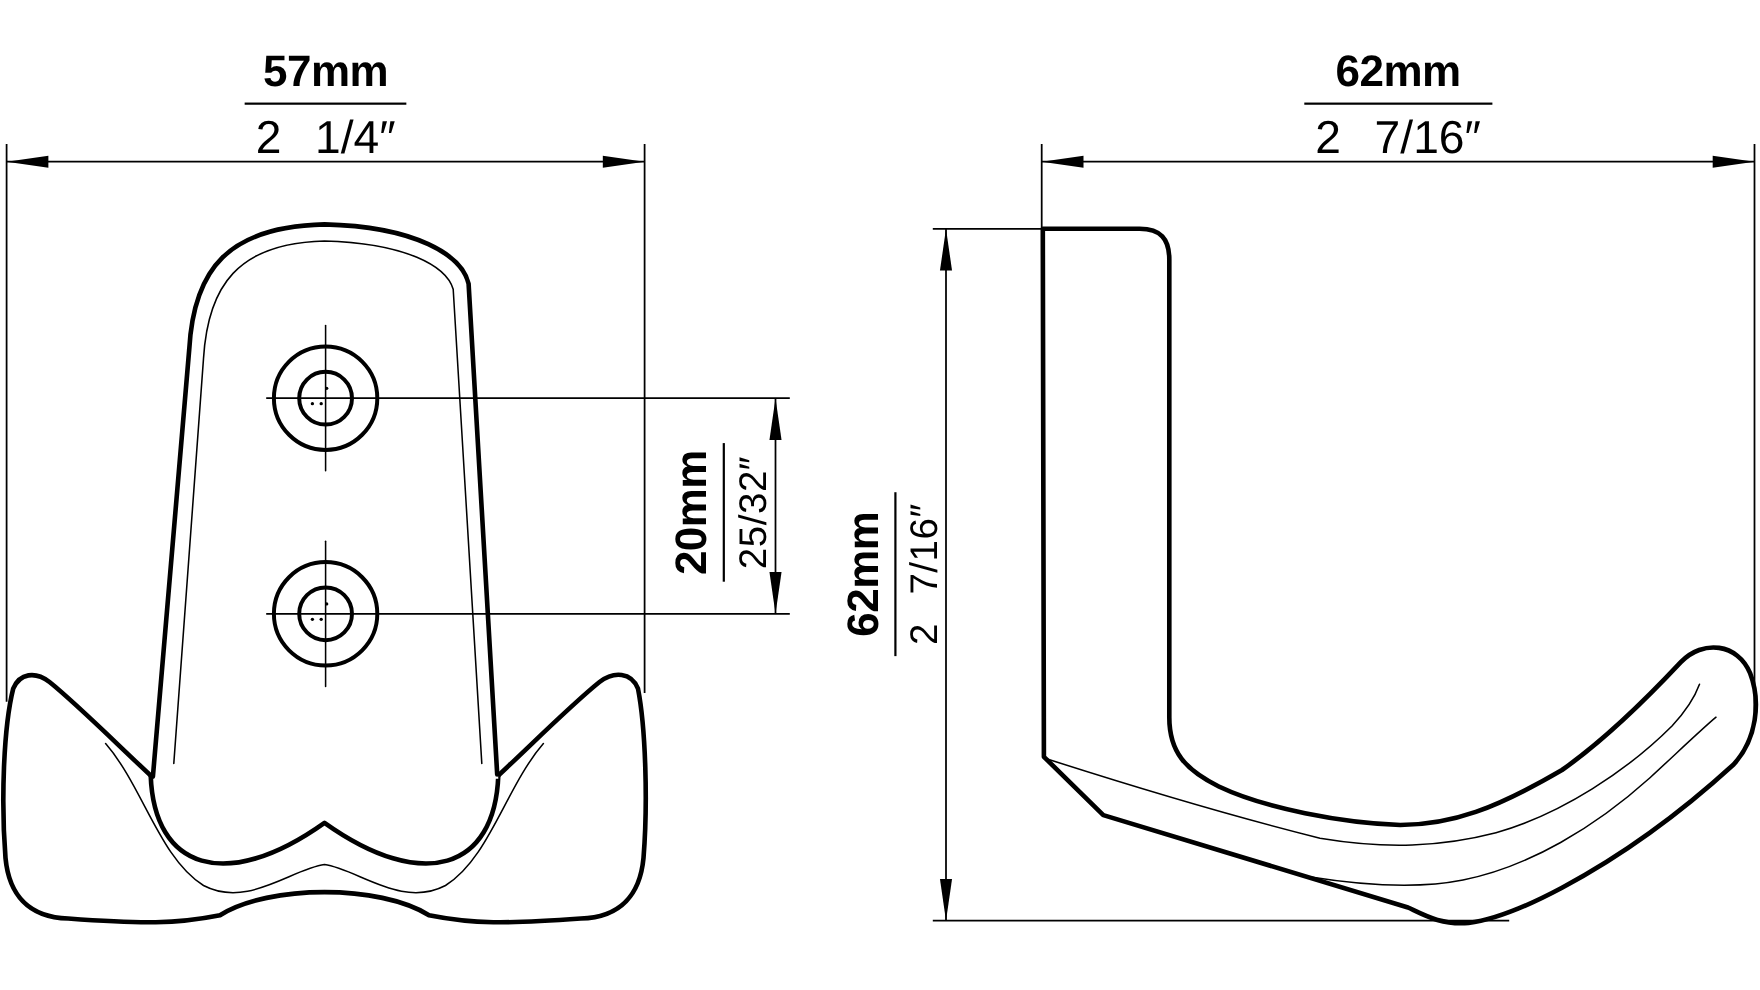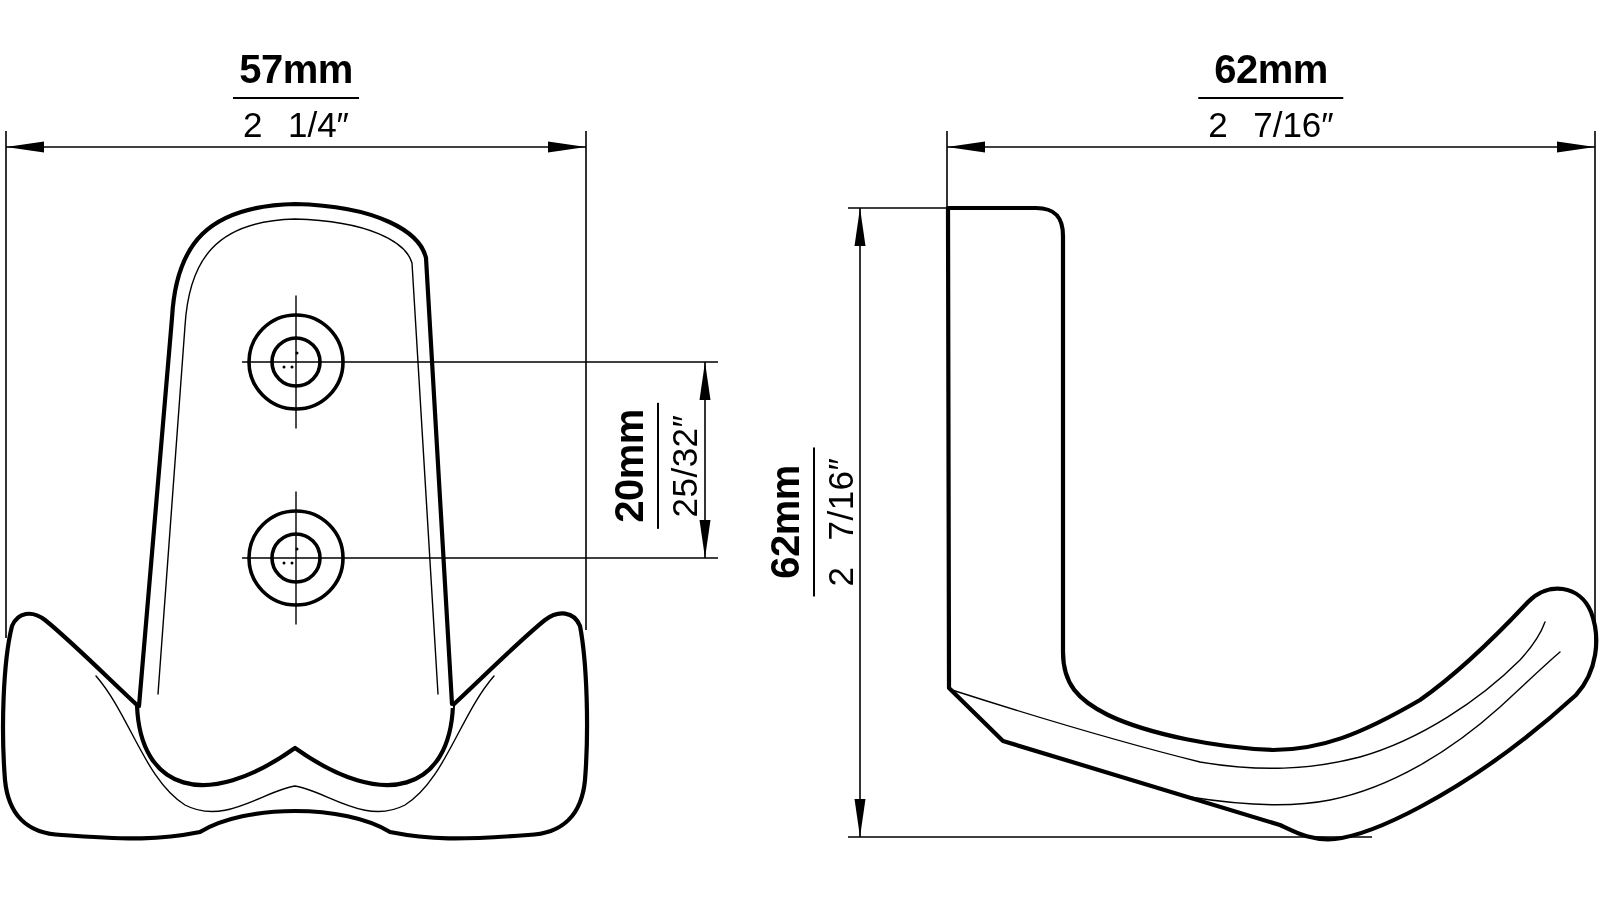--- a/index.html
+++ b/index.html
@@ -29,21 +29,21 @@
   }
   .dimlabel.rotated{transform:translate(-50%,-50%) rotate(-90deg);}
   .mmval{
     display:block;width:100%;box-sizing:border-box;text-align:center;
     font-size:40px;font-weight:700;letter-spacing:-0.5px;
     border-bottom:2.6px solid #000;
     padding:0 6px 6px;
   }
   .inval{
     display:block;text-align:center;
-    font-size:35px;font-weight:400;
+    font-size:42px;font-weight:400;
     padding:7px 10px 0;
     word-spacing:0.45em;
   }
   .dimlabel.rotated .mmval{font-size:40px;}
   .dimlabel.rotated .inval{font-size:35px;letter-spacing:0.5px;}
 </style>
 </head>
 <body>
 
 <div class="stage">

